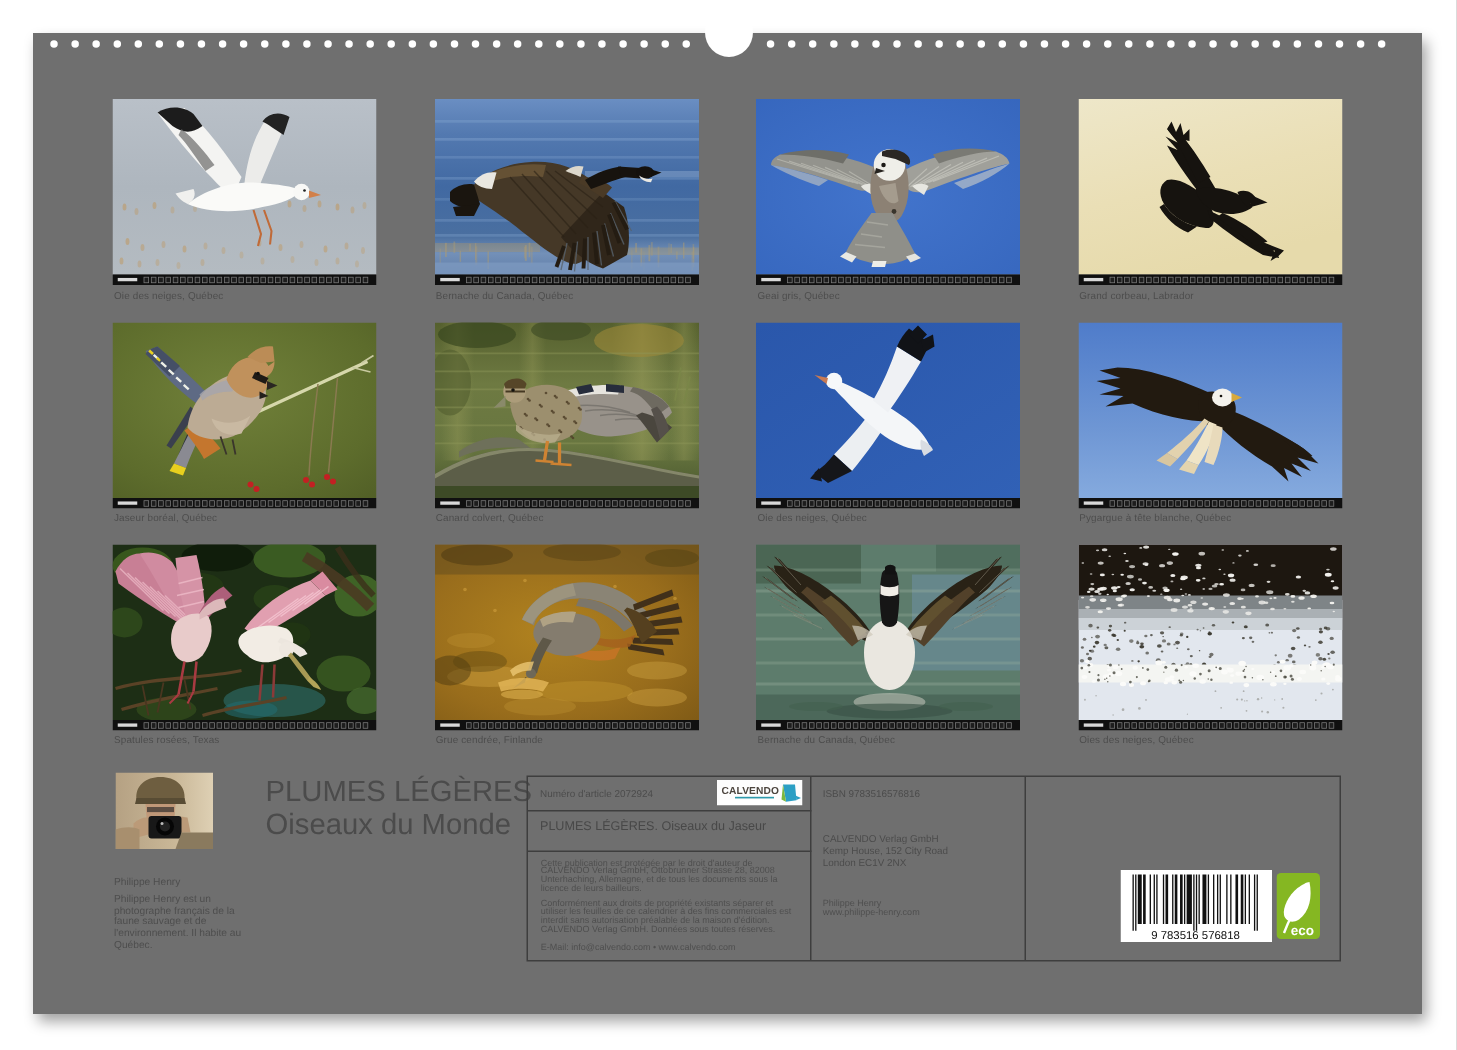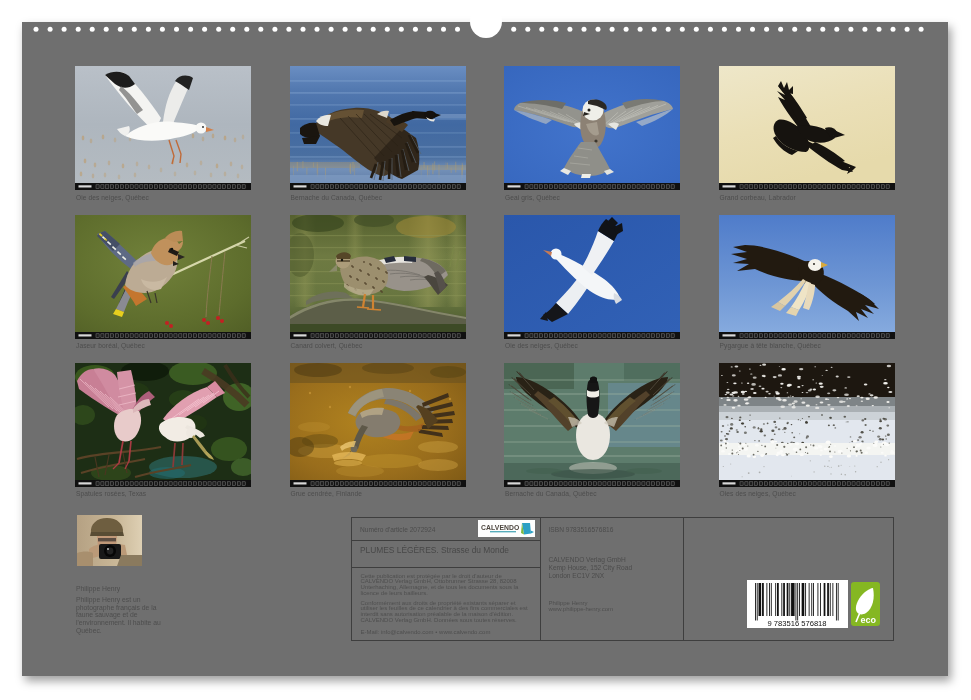--- a/index.html
+++ b/index.html
@@ -1437,28 +1437,29 @@
       <path d="M48,30 C44,29 38,29 34,30 L36,40 L50,40 Z" fill="#bb9a78"></path>
       <rect x="22" y="29" width="22" height="15" rx="2" fill="#181818"></rect>
       <circle cx="33" cy="36" r="6" fill="#060606"></circle>
       <circle cx="33" cy="36" r="3.4" fill="#222"></circle>
       <circle cx="31" cy="34" r="1" fill="#bbb"></circle>
       <path d="M0,38 C6,36 12,36 16,38 L16,51 L0,51 Z" fill="#a88f6e"></path>
       <path d="M44,40 L65,40 L65,51 L40,51 Z" fill="#8a7a5e"></path>
     </svg>
 <div id="aname">Philippe Henry</div>
 <div id="abio">Philippe Henry est un photographe français de la faune sauvage et de l'environnement. Il habite au Québec.</div>
+<div id="title">PLUMES LÉGÈRES<br>Oiseaux du Monde</div>
 
 <div id="infobox">
  <div class="vline" style="left:188.5px"></div>
  <div class="vline" style="left:331px"></div>
  <div class="hline" style="left:0;width:189px;top:22px"></div>
  <div class="hline" style="left:0;width:189px;top:49px"></div>
  <div class="t1" style="left:8.5px;top:8px">Numéro d'article 2072924</div>
- <div class="t2" style="left:8.5px;top:26.5px">PLUMES LÉGÈRES. Strasse du Monde</div>
+ <div class="t2" style="left:8.5px;top:26.5px">PLUMES LÉGÈRES. Oiseaux du Jaseur</div>
  <div class="small" style="left:9px;top:55.5px">Cette publication est protégée par le droit d'auteur de CALVENDO Verlag GmbH, Ottobrunner Strasse 28, 82008 Unterhaching, Allemagne, et de tous les documents sous la licence de leurs bailleurs.</div>
  <div class="small" style="left:9px;top:82.5px">Conformément aux droits de propriété existants séparer et utiliser les feuilles de ce calendrier à des fins commerciales est interdit sans autorisation préalable de la maison d'édition. CALVENDO Verlag GmbH. Données sous toutes réserves.</div>
  <div class="small" style="left:9px;top:112px;text-align:left">E-Mail: info@calvendo.com • www.calvendo.com</div>
  <div class="t1" style="left:197px;top:8px">ISBN 9783516576816</div>
  <div class="t1" style="left:197px;top:38px;line-height:8.2px">CALVENDO Verlag GmbH<br>Kemp House, 152 City Road<br>London EC1V 2NX</div>
  <div class="small" style="left:197px;top:83px;text-align:left">Philippe Henry<br>www.philippe-henry.com</div>
 </div>
 <svg style="position:absolute;left:456px;top:498px" width="57" height="17" viewBox="0 0 57 17">
       <rect width="57" height="17" fill="#fdfdfd"></rect>
       <text x="3" y="9.6" font-family="Liberation Sans, sans-serif" font-size="6.8" font-weight="bold" fill="#4c453e" letter-spacing="0.1">CALVENDO</text>

